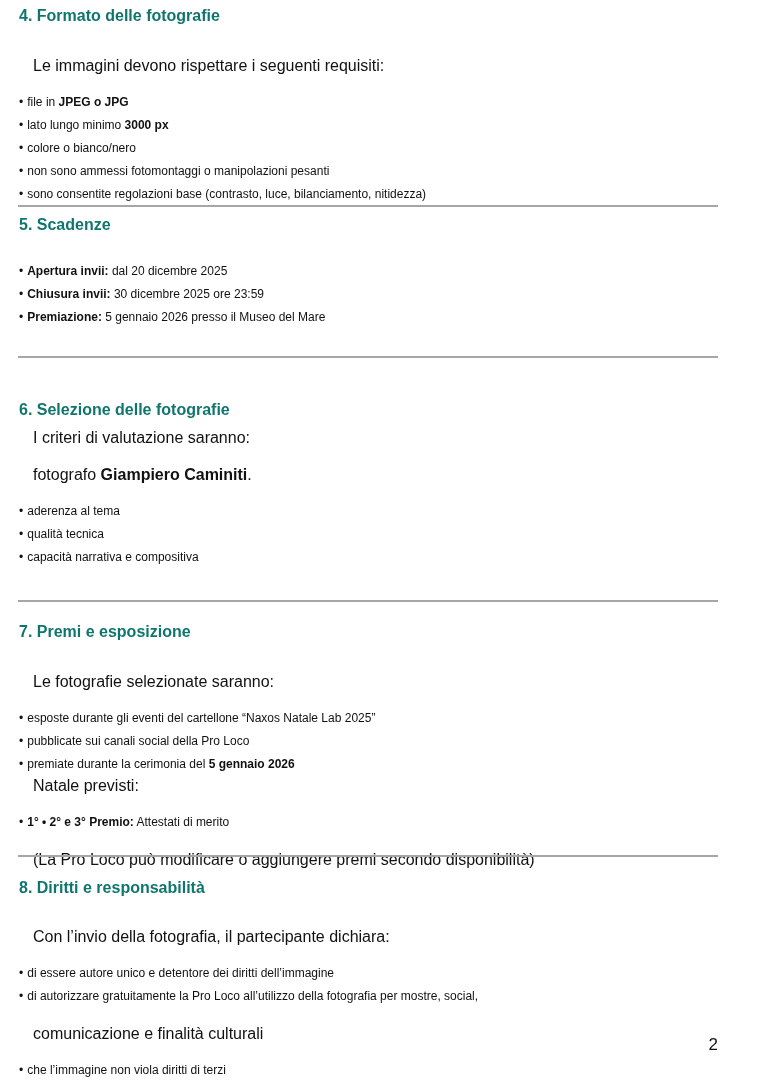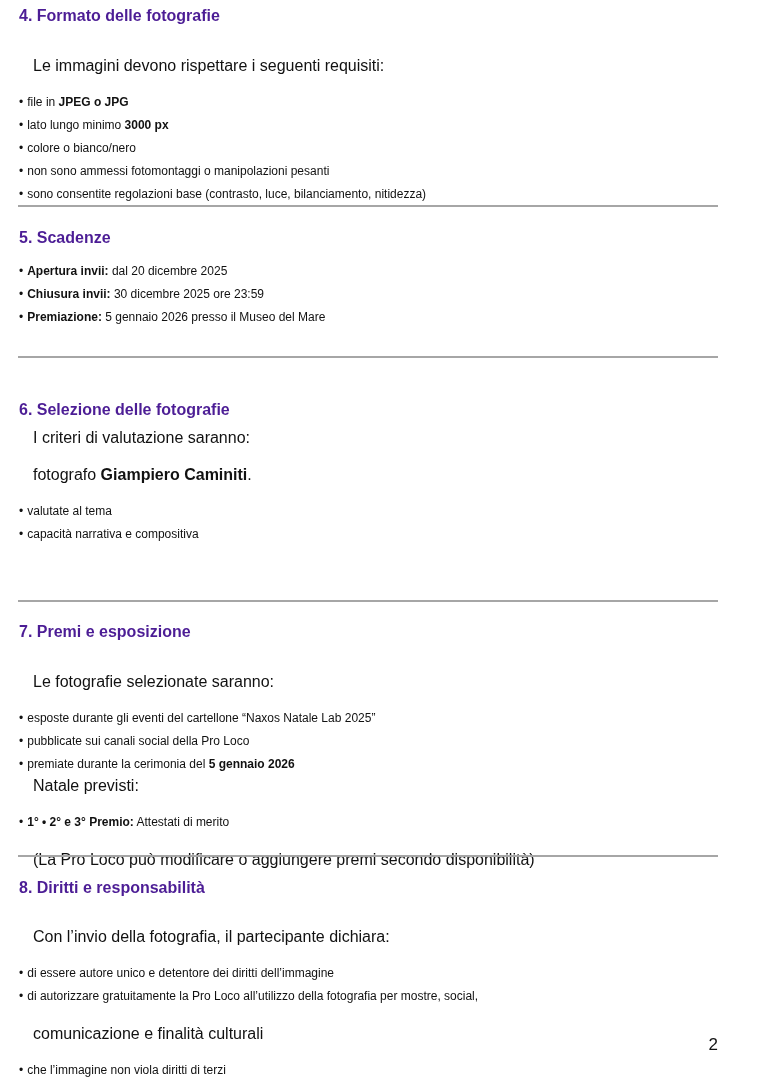--- a/index.html
+++ b/index.html
@@ -2,21 +2,21 @@
 <html><head>
 <meta charset="utf-8">
 <style>
   html, body { margin: 0; padding: 0; background: #ffffff; }
   body {
     width: 760px; height: 1080px; position: relative; overflow: hidden;
     font-family: "Liberation Sans", sans-serif; color: #111111;
   }
   h2 {
     font-size: 16px; font-weight: bold; margin: 0; line-height: 20px;
-    color: #4c1d95;
+    color: #0f766e;
   }
   .p { font-size: 16px; line-height: 23px; margin: 14px; }
   .li { font-size: 12px; line-height: 23px; margin: 0; }
   .li .bullet { margin-right: 4px; }
   b { font-weight: bold; }
   .sep {
     position: absolute; left: 18px; width: 700px; height: 2px;
     background: #a6a6a6;
   }
   .pagenum {
@@ -32,33 +32,34 @@
 <div class="abs" style="top:40px">
   <p class="p">Le immagini devono rispettare i seguenti requisiti:</p>
   <p class="li"><span class="bullet">•</span><span>file in </span><b>JPEG o JPG</b></p>
   <p class="li"><span class="bullet">•</span><span>lato lungo minimo </span><b>3000 px</b></p>
   <p class="li"><span class="bullet">•</span><span>colore o bianco/nero</span></p>
   <p class="li"><span class="bullet">•</span><span>non sono ammessi fotomontaggi o manipolazioni pesanti</span></p>
   <p class="li"><span class="bullet">•</span><span>sono consentite regolazioni base (contrasto, luce, bilanciamento, nitidezza)</span></p>
 </div>
 <div class="sep" style="top:205px"></div>
 
-<h2 class="abs" style="top:228px">5. Scadenze</h2>
+<h2 class="abs" style="top:215px">5. Scadenze</h2>
 <div class="abs" style="top:260px">
   <p class="li"><span class="bullet">•</span><b>Apertura invii:</b><span> dal 20 dicembre 2025</span></p>
   <p class="li"><span class="bullet">•</span><b>Chiusura invii:</b><span> 30 dicembre 2025 ore 23:59</span></p>
   <p class="li"><span class="bullet">•</span><b>Premiazione:</b><span> 5 gennaio 2026 presso il Museo del Mare</span></p>
 </div>
 <div class="sep" style="top:356px"></div>
 
 <h2 class="abs" style="top:400px">6. Selezione delle fotografie</h2>
 <div class="abs" style="top:412px">
   <p class="p">I criteri di valutazione saranno:</p>
   <p class="p"><span>fotografo </span><b>Giampiero Caminiti</b><span>.</span></p>
-  <p class="li"><span class="bullet">•</span><span>valutate al tema</span></p>
+  <p class="li"><span class="bullet">•</span><span>aderenza al tema</span></p>
+  <p class="li"><span class="bullet">•</span><span>qualità tecnica</span></p>
   <p class="li"><span class="bullet">•</span><span>capacità narrativa e compositiva</span></p>
 </div>
 <div class="sep" style="top:600px"></div>
 
 <h2 class="abs" style="top:622px">7. Premi e esposizione</h2>
 <div class="abs" style="top:656px">
   <p class="p">Le fotografie selezionate saranno:</p>
   <p class="li"><span class="bullet">•</span><span>esposte durante gli eventi del cartellone “Naxos Natale Lab 2025”</span></p>
   <p class="li"><span class="bullet">•</span><span>pubblicate sui canali social della Pro Loco</span></p>
   <p class="li"><span class="bullet">•</span><span>premiate durante la cerimonia del </span><b>5 gennaio 2026</b></p>

